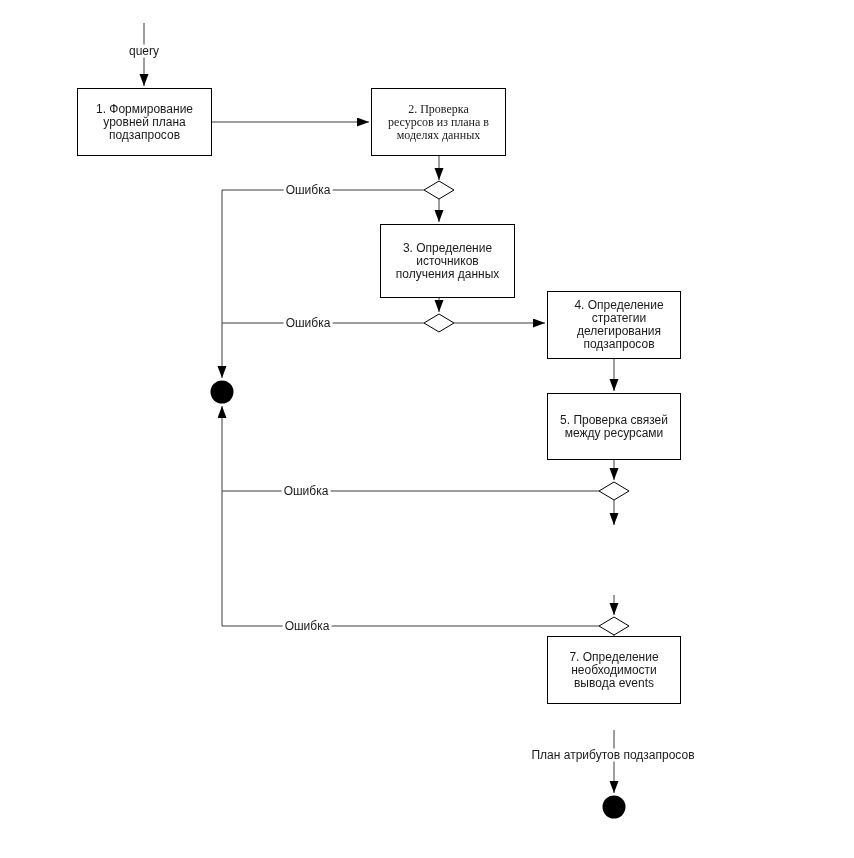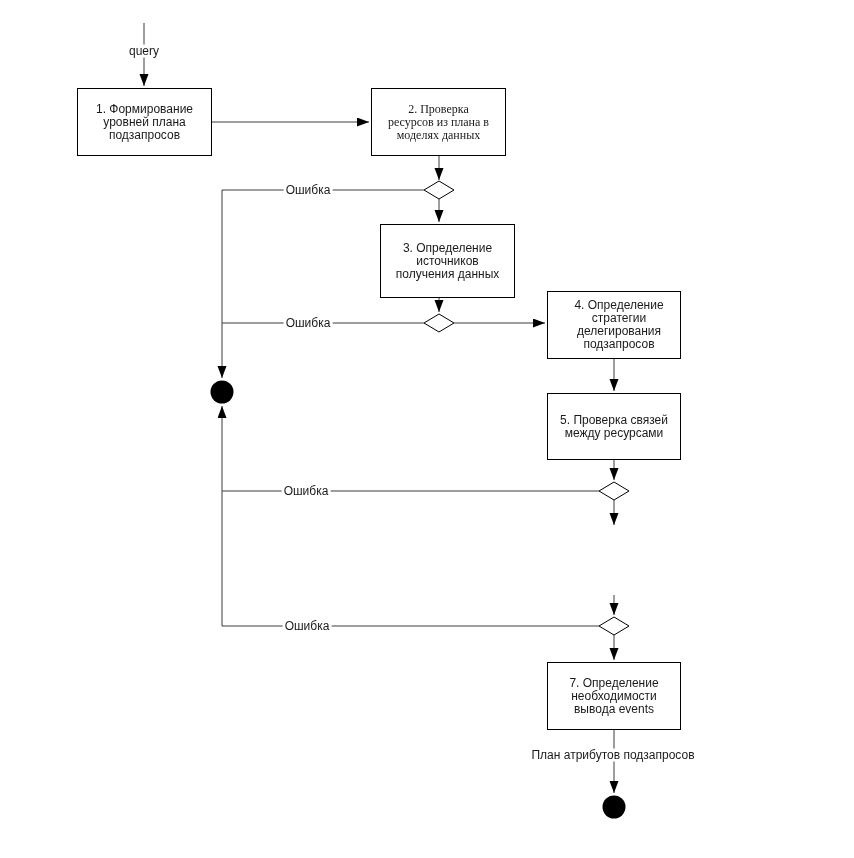--- a/index.html
+++ b/index.html
@@ -46,21 +46,21 @@
     padding: 0 2px;
     white-space: nowrap;
     text-align: right;
   }
   #box1 { left: 77px;  top: 88px;  width: 135px; height: 68px; }
   #box2 { left: 371px; top: 88px;  width: 135px; height: 68px; font-family: Liberation Serif, serif; }
   #box3 { left: 372px; top: 224px; width: 135px; height: 74px; margin-left: 8px; }
   #box4 { left: 547px; top: 291px; width: 134px; height: 68px; padding-left: 12px; }
   #box5 { left: 547px; top: 393px; width: 134px; height: 67px; }
   #box6 { left: 547px; top: 527px; width: 134px; height: 68px; }
-  #box7 { left: 547px; top: 662px; width: 134px; height: 68px; }
+  #box7 { left: 547px; top: 636px; width: 134px; height: 68px; }
   #lbl-query { left: 144px; top: 51px; }
   #lbl-err1  { left: 308px; top: 190px; }
   #lbl-err2  { left: 308px; top: 323px; }
   #lbl-err3  { left: 306px; top: 491px; }
   #lbl-err4  { left: 307px; top: 626px; }
   #lbl-plan  { left: 613px; top: 755px; }
 </style>
 </head>
 <body>
 

